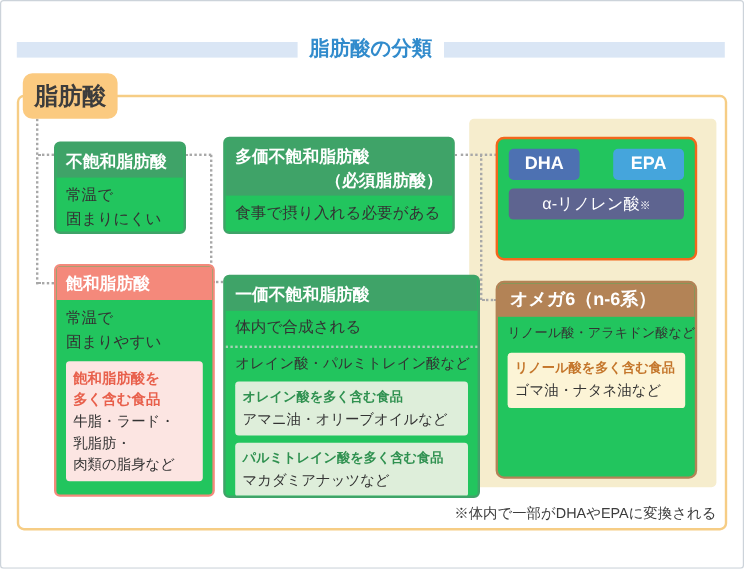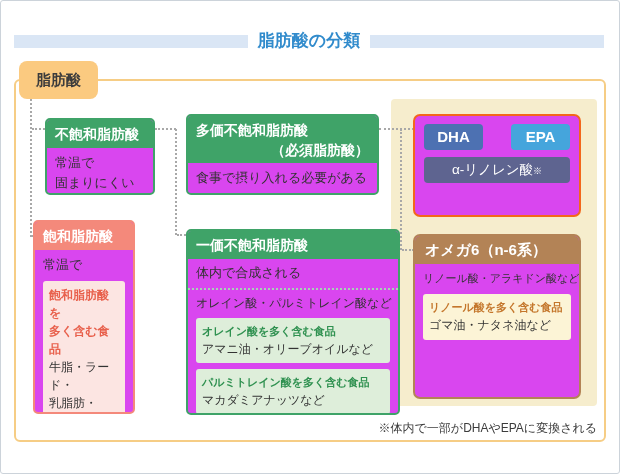--- a/index.html
+++ b/index.html
@@ -25,34 +25,34 @@
 
   
   .outer{
     position:absolute; left:13px; top:78px; width:592px; height:363px;
     border:2px solid #f6cd85; border-radius:6px; background:#fff; z-index:0;
   }
   .tag{
     position:absolute; left:18px; top:60px; width:79px; height:38px;
     background:#fbca80; border-radius:8px; z-index:3;
     display:flex; align-items:center; justify-content:center;
-    font-size:15px; font-weight:bold; color:#3c3c3c;
+    font-size:20px; font-weight:bold; color:#3c3c3c;
   }
   .beige{
     position:absolute; left:390px; top:98px; width:206px; height:307px;
     background:#f6edcd; border-radius:4px; z-index:0;
   }
 
   
   .dv{ position:absolute; width:0; border-left:2px dotted #a8a8a8; z-index:1; }
   .dh{ position:absolute; height:0; border-top:2px dotted #a8a8a8; z-index:1; }
 
   
   .box{
-    position:absolute; background:#d946ef; border-radius:5px; z-index:2;
+    position:absolute; background:#22c55e; border-radius:5px; z-index:2;
     overflow:hidden; border:2px solid #6d28d9;
   }
   .hdr{
     color:#fff; font-weight:bold; font-size:14px;
     padding:4px 8px; line-height:20px; background:#3fa368;
   }
   .hdr-sub{ text-align:right; line-height:18px; padding-top:1px; }
   .bd{ padding:5px 8px; font-size:13px; line-height:1.55; }
 
   .green   { border-color:#3fa368; }  .green  .hdr{ background:#3fa368; }
@@ -124,24 +124,25 @@
   <div class="dh" style="left:401px;top:248px;width:12px;"></div>
 
   <div class="box green" style="left:44px;top:117px;width:110px;height:77px;">
     <div class="hdr">不飽和脂肪酸</div>
     <div class="bd">
       <div>常温で</div>
       <div>固まりにくい</div>
     </div>
   </div>
 
-  <div class="box salmon" style="left:32px;top:219px;width:102px;height:194px;">
+  <div class="box salmon" style="left:44px;top:219px;width:134px;height:194px;">
     <div class="hdr">飽和脂肪酸</div>
     <div class="bd">
       <div>常温で</div>
+      <div>固まりやすい</div>
       <div class="foodbox pinkbox">
         <div class="lbl">飽和脂肪酸を</div>
         <div class="lbl">多く含む食品</div>
         <div>牛脂・ラード・</div>
         <div>乳脂肪・</div>
         <div>肉類の脂身など</div>
       </div>
     </div>
   </div>
 

